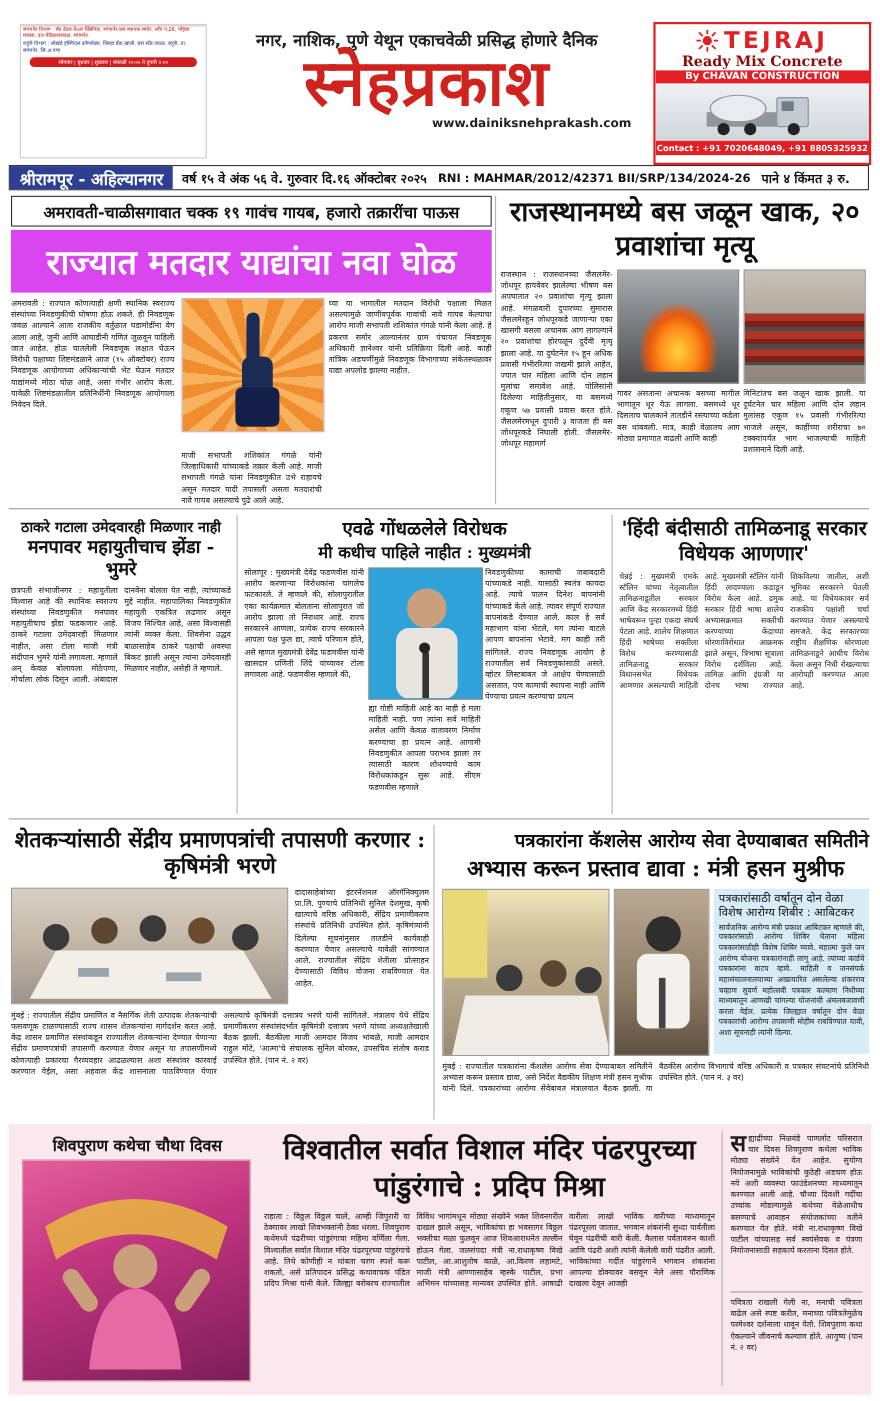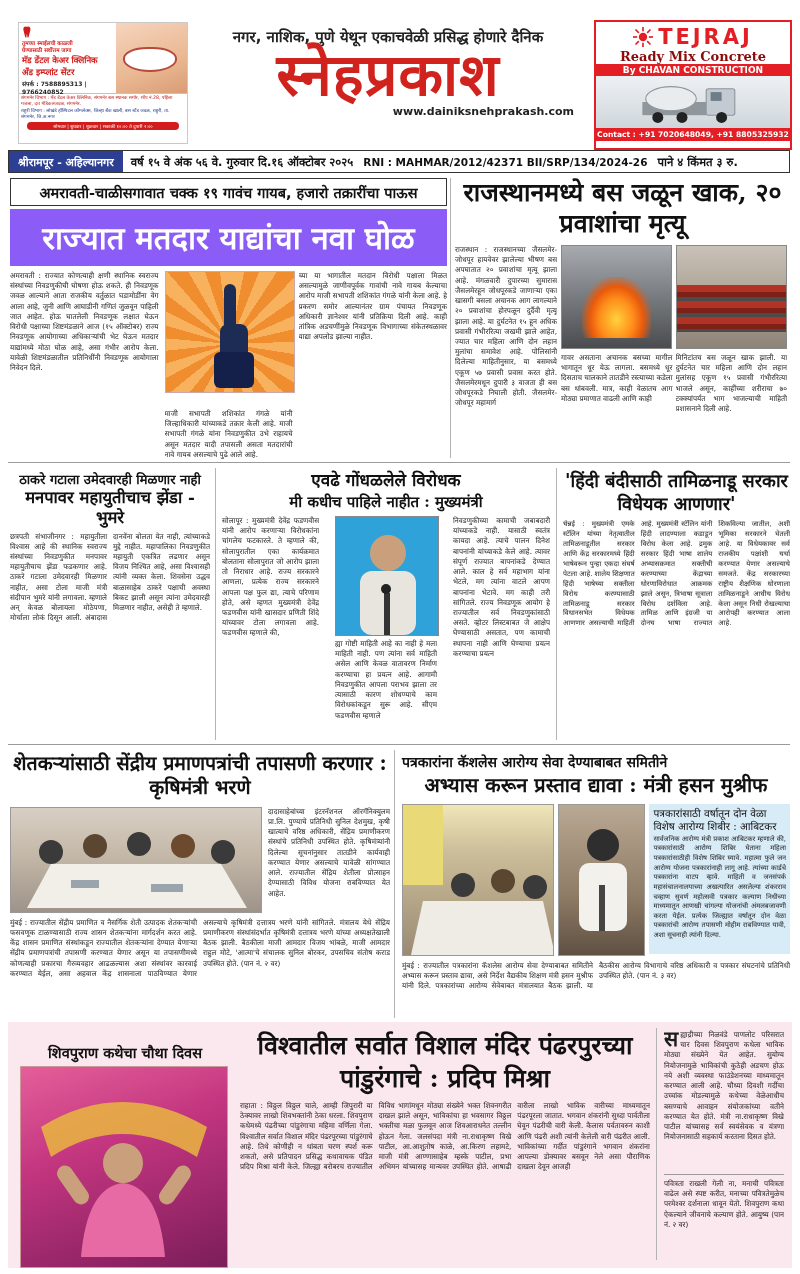--- a/index.html
+++ b/index.html
@@ -33,29 +33,29 @@
 
   .ad-tejraj{left:594px;top:20px;width:194px;height:126px;border:2.5px solid #e31e24;background:#fff;overflow:hidden;}
   .tej-row1{display:flex;align-items:center;justify-content:center;gap:5px;padding-top:3px;}
   .tej-brand{color:#e31e24;font-weight:bold;font-size:21px;letter-spacing:3px;}
   .tej-prod{color:#8b0b0b;font-weight:bold;font-size:13px;text-align:center;}
   .tej-by{background:#e31e24;color:#fff;font-weight:bold;font-size:9px;text-align:center;padding:1px 0;}
   .tej-truck{height:52px;background:linear-gradient(180deg,#eef1f4,#cfd6db);display:flex;align-items:center;justify-content:center;}
   .tej-contact{background:#e31e24;color:#fff;font-weight:bold;font-size:7.6px;text-align:center;padding:2px 0;}
 
   .infobar{left:8px;top:150px;width:782px;height:23px;border:1px solid #333;display:flex;align-items:center;background:#fff;box-sizing:border-box;}
-  .loc{background:#2c3f92;color:#fff;font-weight:bold;font-size:11px;height:100%;display:flex;align-items:center;padding:0 9px;box-sizing:border-box;}
+  .loc{background:#2c3f92;color:#fff;font-weight:bold;font-size:15px;height:100%;display:flex;align-items:center;padding:0 9px;box-sizing:border-box;}
   .edition{font-weight:bold;font-size:11.5px;margin-left:8px;white-space:nowrap;}
   .rni{font-weight:bold;font-size:10.5px;margin-left:10px;white-space:nowrap;}
   .pgs{font-weight:bold;font-size:11.5px;margin-left:10px;white-space:nowrap;}
 
   
   .lead{left:10px;top:178px;width:437px;}
   .lead-kicker{border:1.5px solid #333;font-weight:bold;font-size:14.5px;text-align:center;padding:3px 0;}
-  .lead-red{margin-top:3px;background:#8b5cf6;color:#fff;font-weight:bold;font-size:31px;text-align:center;padding:7px 16px 8px;}
+  .lead-red{margin-top:3px;background:#d946ef;color:#fff;font-weight:bold;font-size:31px;text-align:center;padding:7px 16px 8px;}
   .lead-body{margin-top:5px;display:flex;gap:6px;height:192px;}
   .fist{width:128px;height:120px;background:repeating-conic-gradient(from 0deg at 50% 60%,#f8b25e 0deg 11deg,#ef8d2f 11deg 22deg);border:1px solid #caa;position:relative;overflow:hidden;}
 
   
   .bus{left:455px;top:178px;width:335px;}
   .bus-h{font-weight:bold;font-size:25px;line-height:1.22;text-align:center;}
   .bus-row{display:flex;gap:4px;margin-top:6px;}
   .busimg{border:1px solid #888;height:102px;}
   .fire{background:linear-gradient(180deg,#a7abb0 0%,#7c8084 45%,#4a4c4f 100%);position:relative;overflow:hidden;}
   .fire::after{content:"";position:absolute;left:18%;top:30%;width:64%;height:60%;
@@ -69,56 +69,41 @@
   .kick-sm{font-weight:bold;font-size:13px;text-align:center;}
   .head-md{font-weight:bold;font-size:16.5px;text-align:center;line-height:1.2;}
   .cm-kick{font-weight:bold;font-size:17px;text-align:center;}
   .cm-head{font-weight:bold;font-size:15px;text-align:center;}
   .cmphoto{width:102px;height:118px;background:#2fa3d9;border:1px solid #888;position:relative;overflow:hidden;}
   .hindi-head{font-weight:bold;font-size:18px;text-align:center;line-height:1.25;}
 
   
   .kr-head{font-weight:bold;font-size:19.5px;text-align:center;line-height:1.25;}
   .meet{width:250px;height:104px;border:1px solid #999;background:linear-gradient(180deg,#d8cfc4 0%,#c4b8a8 45%,#9e938a 100%);position:relative;overflow:hidden;}
-  .mu-kick{font-weight:bold;font-size:14px;text-align:left;}
+  .mu-kick{font-weight:bold;font-size:17px;text-align:right;}
   .mu-head{font-weight:bold;font-size:20px;text-align:center;}
   .muimg1{width:152px;height:150px;border:1px solid #999;background:linear-gradient(180deg,#efe6b8 0%,#cdbf9a 30%,#9a8a74 100%);position:relative;overflow:hidden;}
   .muimg2{width:86px;height:150px;border:1px solid #999;background:linear-gradient(180deg,#b9a893 0%,#8f7c66 60%,#5f5042 100%);position:relative;overflow:hidden;}
   .bluecol{width:142px;height:150px;background:#d8ecf8;padding:3px 4px;box-sizing:border-box;}
   .bluecol .bh{font-weight:normal;font-size:10.3px;line-height:1.25;margin-bottom:2px;}
 
   
   .pinkband{left:8px;top:1022px;width:784px;height:246px;background:#fbe7ee;box-sizing:border-box;padding:6px 8px;}
   .shiv-t{font-weight:bold;font-size:14.5px;text-align:center;}
   .shivphoto{width:206px;height:200px;margin-top:4px;border:1px solid #c99;position:relative;overflow:hidden;
     background:linear-gradient(160deg,#e55f9a 0%,#c2357f 40%,#7c1d5a 100%);}
   .mi-head{font-weight:bold;font-size:25px;text-align:center;line-height:1.3;}
   .dropcap{float:left;font-size:21px;font-weight:bold;line-height:0.9;padding-right:2px;}
 </style>
 </head>
 <body>
 
 <div class="page">
 
   <div class="abs ad-dental">
-    <div class="toprow">
-      <div class="txtcol">
-        <svg width="14" height="14" viewBox="0 0 20 20">
-            <path d="M5 2c-2 0-3.5 2-3 5l2.5 10c.3 1 1.6 1 1.8 0L7 12l.7 5c.2 1 1.5 1 1.8 0L12 7c.5-3-1-5-3-5-1 0-1.5.6-2 .6S6 2 5 2z" fill="#d31c1c"></path>
-          </svg>
-        <div class="redline">तुमच्या स्माईलची काळजी</div>
-        <div class="redline">घेण्यासाठी सर्वोत्तम जागा</div>
-        <div class="clinic">मॅड डेंटल केअर क्लिनिक</div>
-        <div class="clinic">अँड इम्प्लांट सेंटर</div>
-        <div class="contact">संपर्क : 7588895313 | 9766240852</div>
-      </div>
-      <div class="smile">
-          <div class="teeth"></div>
-        </div>
-    </div>
     <div class="strip-red">संगमनेर विभाग : मॅड डेंटल केअर क्लिनिक, संगमनेर बस स्थानक समोर, शॉप नं.28, पहिला मजला, दत्त मेडिकलजवळ, संगमनेर.</div>
     <div class="strip-blue">राहुरी विभाग : लोखंडे हॉस्पिटल कॉम्प्लेक्स, जिल्हा बँक खाली, बस स्टँड जवळ, राहुरी, ता. संगमनेर, जि.अ.नगर</div>
     <div class="pill">सोमवार | बुधवार | शुक्रवार | सकाळी १०:०० ते दुपारी २:००</div>
   </div>
 
   <div class="abs masthead">
     <div class="tagline">नगर, नाशिक, पुणे येथून एकाचवेळी प्रसिद्ध होणारे दैनिक</div>
     <div class="mast-title serif">स्नेहप्रकाश</div>
     <div class="website">www.dainiksnehprakash.com</div>
   </div>
@@ -206,21 +191,21 @@
     <div class="kick-sm">ठाकरे गटाला उमेदवारही मिळणार नाही</div>
     <div class="head-md serif">मनपावर महायुतीचाच झेंडा - भुमरे</div>
     <div class="bt cols2" style="margin-top:4px;height:212px">छत्रपती संभाजीनगर : महायुतीला विश्वास आहे की स्थानिक स्वराज्य संस्थांच्या निवडणुकीत मनपावर महायुतीचाच झेंडा फडकणार आहे. ठाकरे गटाला उमेदवारही मिळणार नाहीत, असा टोला माजी मंत्री संदीपान भुमरे यांनी लगावला. म्हणाले अन् केवळ बोलायला मोठेपणा, मोर्चाला लोकं दिसून आली. अंबादास दानवेंना बोलता येत नाही, त्यांच्याकडे मुद्दे नाहीत. महापालिका निवडणुकीत महायुती एकत्रित लढणार असून विजय निश्चित आहे, असा विश्वासही त्यांनी व्यक्त केला. शिवसेना उद्धव बाळासाहेब ठाकरे पक्षाची अवस्था बिकट झाली असून त्यांना उमेदवारही मिळणार नाहीत, असेही ते म्हणाले.</div>
   </div>
 
   <div class="vrule" style="left:215px;top:468px;height:272px"></div>
 
   <div class="abs" style="left:222px;top:468px;width:328px">
     <div class="cm-kick">एवढे गोंधळलेले विरोधक</div>
     <div class="cm-head serif">मी कधीच पाहिले नाहीत : मुख्यमंत्री</div>
-    <div style="display:flex;gap:16px;margin-top:5px;height:222px">
+    <div style="display:flex;gap:4px;margin-top:5px;height:222px">
       <div class="bt" style="flex:1">सोलापूर : मुख्यमंत्री देवेंद्र फडणवीस यांनी आरोप करणाऱ्या विरोधकांना चांगलेच फटकारले. ते म्हणाले की, सोलापुरातील एका कार्यक्रमात बोलताना सोलापुरात जो आरोप झाला तो निराधार आहे. राज्य सरकारने आणला, प्रत्येक राज्य सरकारने आपला पक्ष फुल द्या, त्याचे परिणाम होते, असे म्हणत मुख्यमंत्री देवेंद्र फडणवीस यांनी खासदार प्रणिती शिंदे यांच्यावर टोला लगावला आहे. फडणवीस म्हणाले की,</div>
       <div style="width:102px">
         <div class="cmphoto">
           <svg width="102" height="118" viewBox="0 0 51 59">
             <circle cx="26" cy="18" r="9" fill="#caa07c"></circle>
             <rect x="12" y="27" width="28" height="32" rx="6" fill="#e8e4de"></rect>
             <rect x="24" y="38" width="3" height="21" fill="#333"></rect>
             <circle cx="25" cy="36" r="2.5" fill="#222"></circle>
           </svg>
         </div>
@@ -283,21 +268,21 @@
       </div>
       <div class="bluecol">
         <div class="bh">पत्रकारांसाठी वर्षातून दोन वेळा विशेष आरोग्य शिबीर : आबिटकर</div>
         <div class="bt" style="font-size:6.8px;height:116px">सार्वजनिक आरोग्य मंत्री प्रकाश आबिटकर म्हणाले की, पत्रकारांसाठी आरोग्य शिबिर घेताना महिला पत्रकारांसाठीही विशेष शिबिर घ्यावे. महात्मा फुले जन आरोग्य योजना पत्रकारांनाही लागू आहे. त्यांच्या कार्डचे पत्रकारांना वाटप व्हावे. माहिती व जनसंपर्क महासंचालनालयाच्या अखत्यारित असलेल्या शंकरराव चव्हाण सुवर्ण महोत्सवी पत्रकार कल्याण निधीच्या माध्यमातून आणखी चांगल्या योजनांची अंमलबजावणी करता येईल. प्रत्येक जिल्ह्यात वर्षातून दोन वेळा पत्रकारांची आरोग्य तपासणी मोहीम राबविण्यात यावी, अशा सूचनाही त्यांनी दिल्या.</div>
       </div>
     </div>
     <div class="bt cols2" style="margin-top:5px;height:96px">मुंबई : राज्यातील पत्रकारांना कॅशलेस आरोग्य सेवा देण्याबाबत समितीने अभ्यास करून प्रस्ताव द्यावा, असे निर्देश वैद्यकीय शिक्षण मंत्री हसन मुश्रीफ यांनी दिले. पत्रकारांच्या आरोग्य सेवेबाबत मंत्रालयात बैठक झाली. या बैठकीस आरोग्य विभागाचे वरिष्ठ अधिकारी व पत्रकार संघटनांचे प्रतिनिधी उपस्थित होते. (पान नं. ३ वर)</div>
   </div>
 
   <div class="abs pinkband">
-    <div class="abs" style="left:12px;top:20px;width:210px">
+    <div class="abs" style="left:12px;top:8px;width:210px">
       <div class="shiv-t serif">शिवपुराण कथेचा चौथा दिवस</div>
       <div class="shivphoto">
         <svg width="206" height="200" viewBox="0 0 103 100">
           <path d="M10 30 Q50 5 93 30 L88 45 Q50 22 15 45 Z" fill="#e9b63f" opacity="0.85"></path>
           <circle cx="51" cy="48" r="10" fill="#caa07c"></circle>
           <path d="M30 95 Q33 60 51 58 Q69 60 72 95 Z" fill="#e86aa4"></path>
           <rect x="22" y="48" width="8" height="22" rx="4" transform="rotate(-35 26 59)" fill="#caa07c"></rect>
           <rect x="73" y="48" width="8" height="22" rx="4" transform="rotate(35 77 59)" fill="#caa07c"></rect>
         </svg>
       </div>

